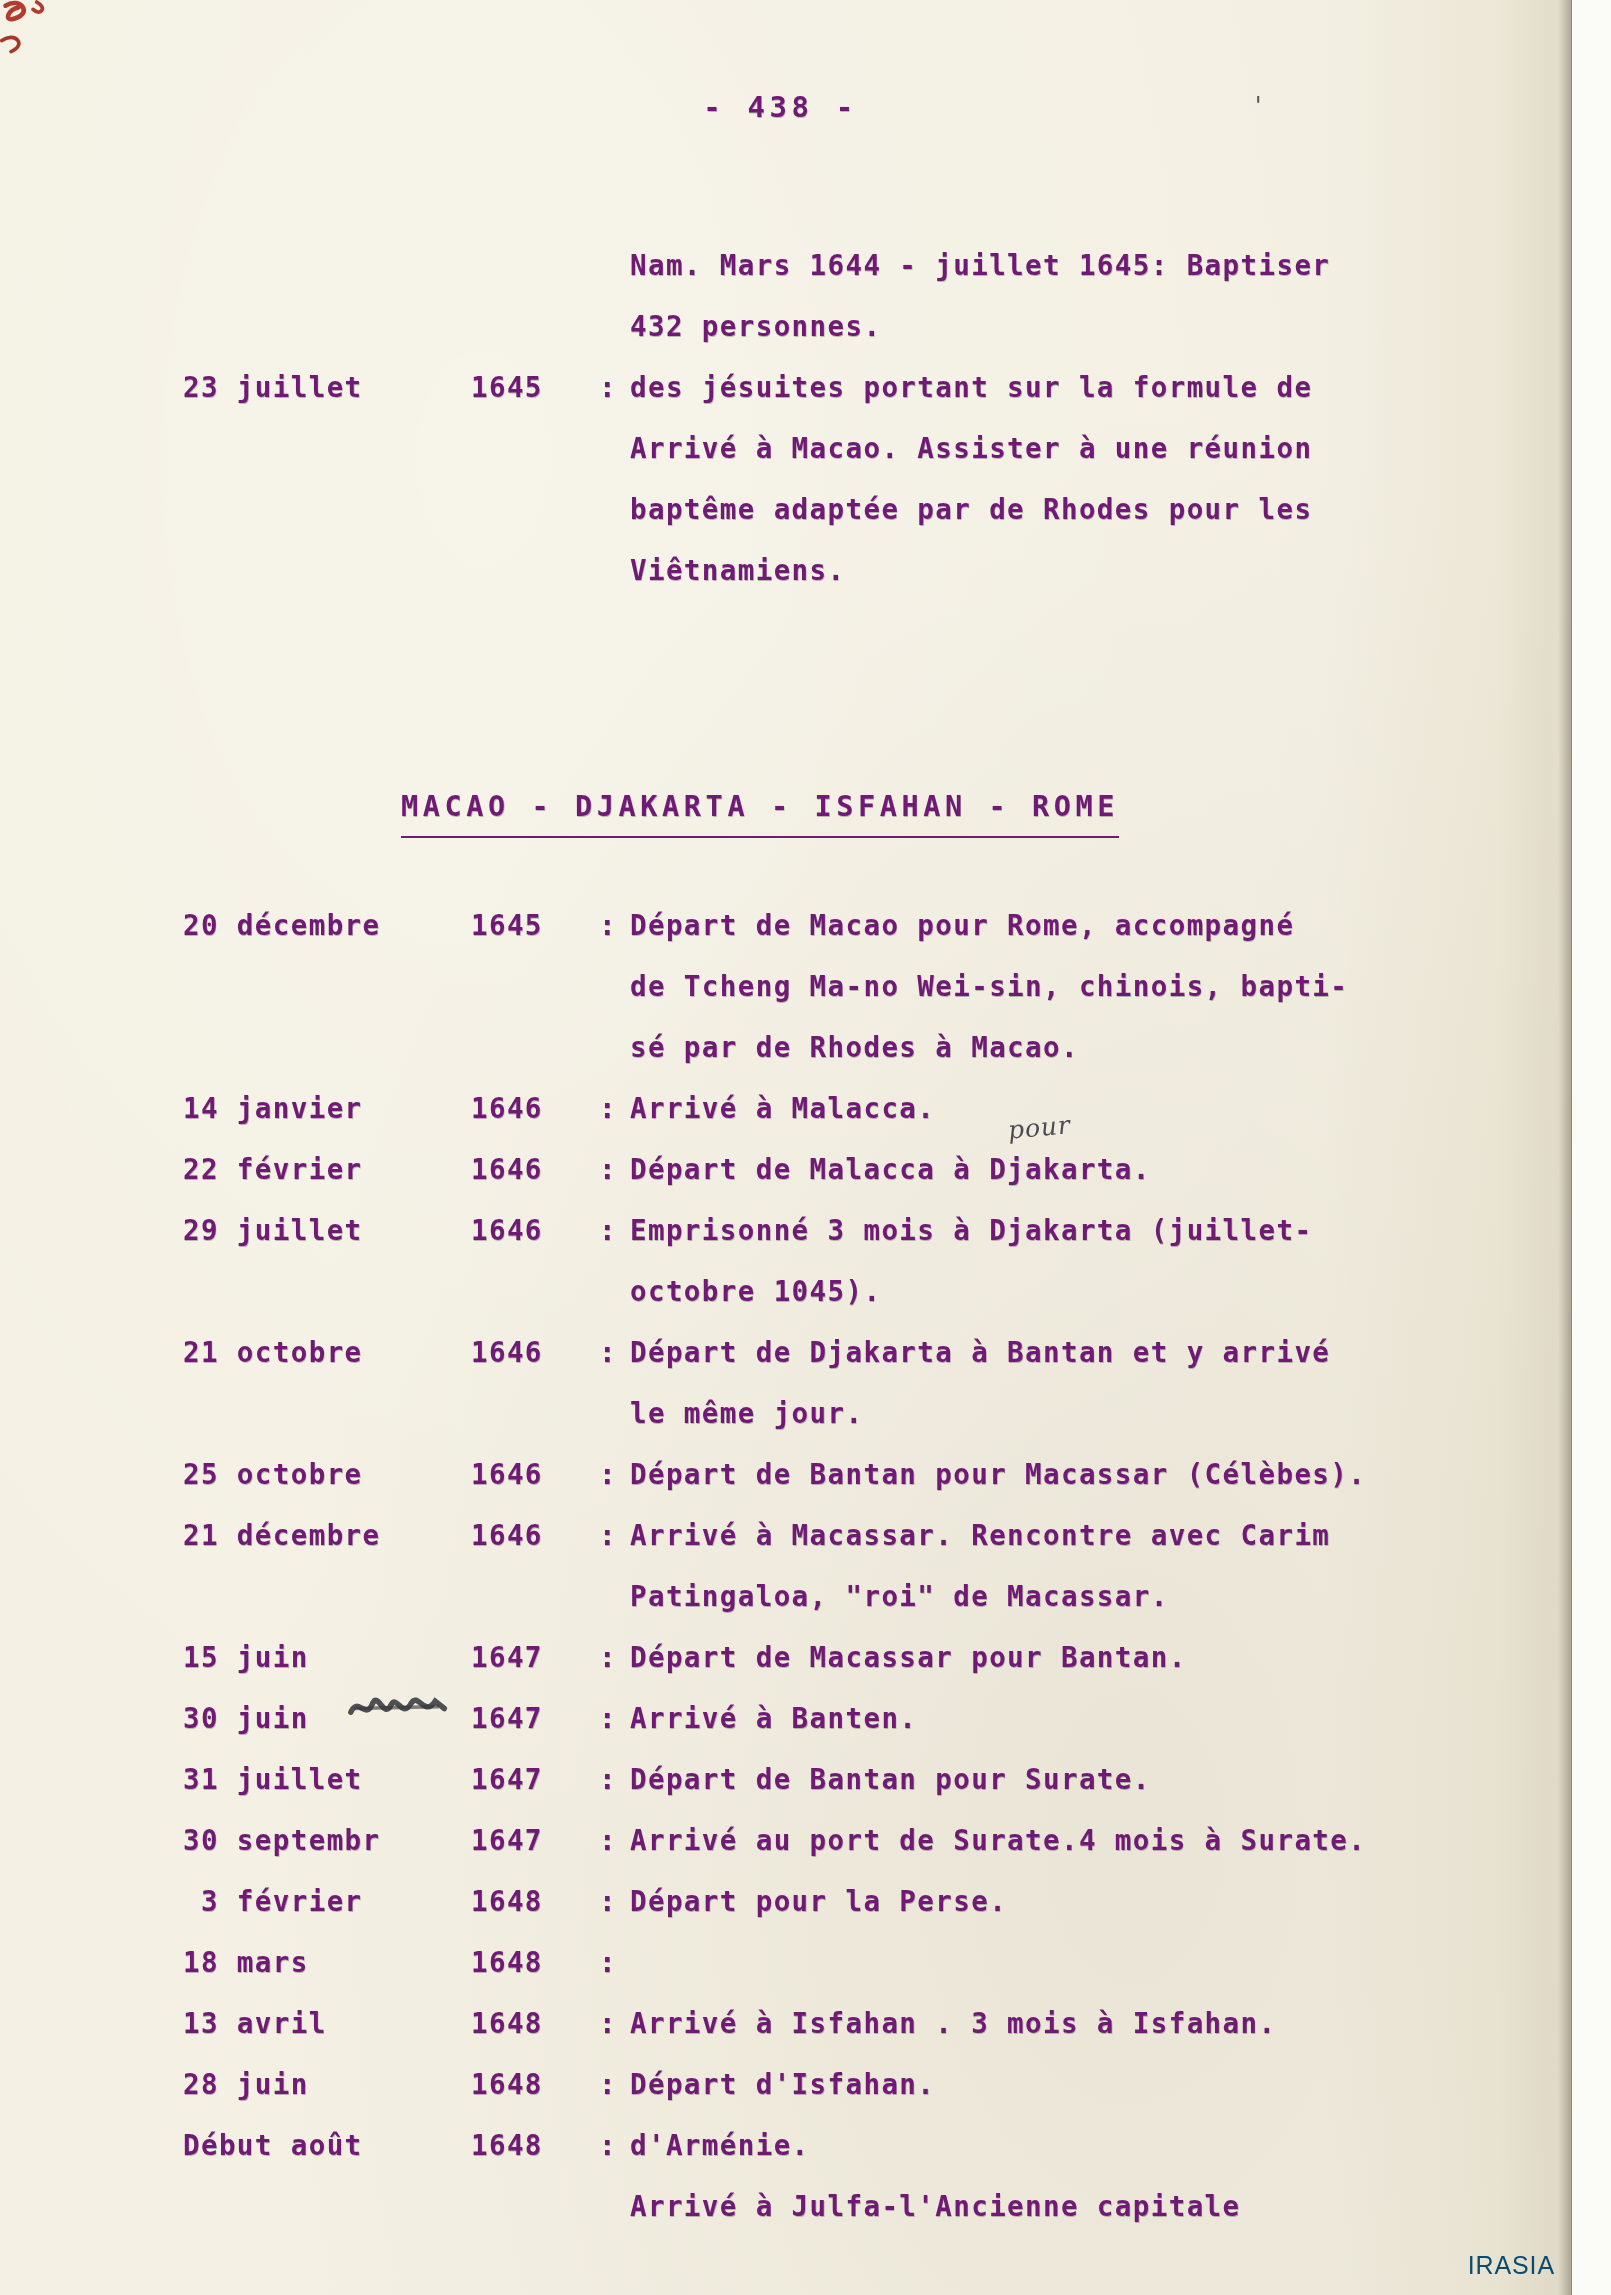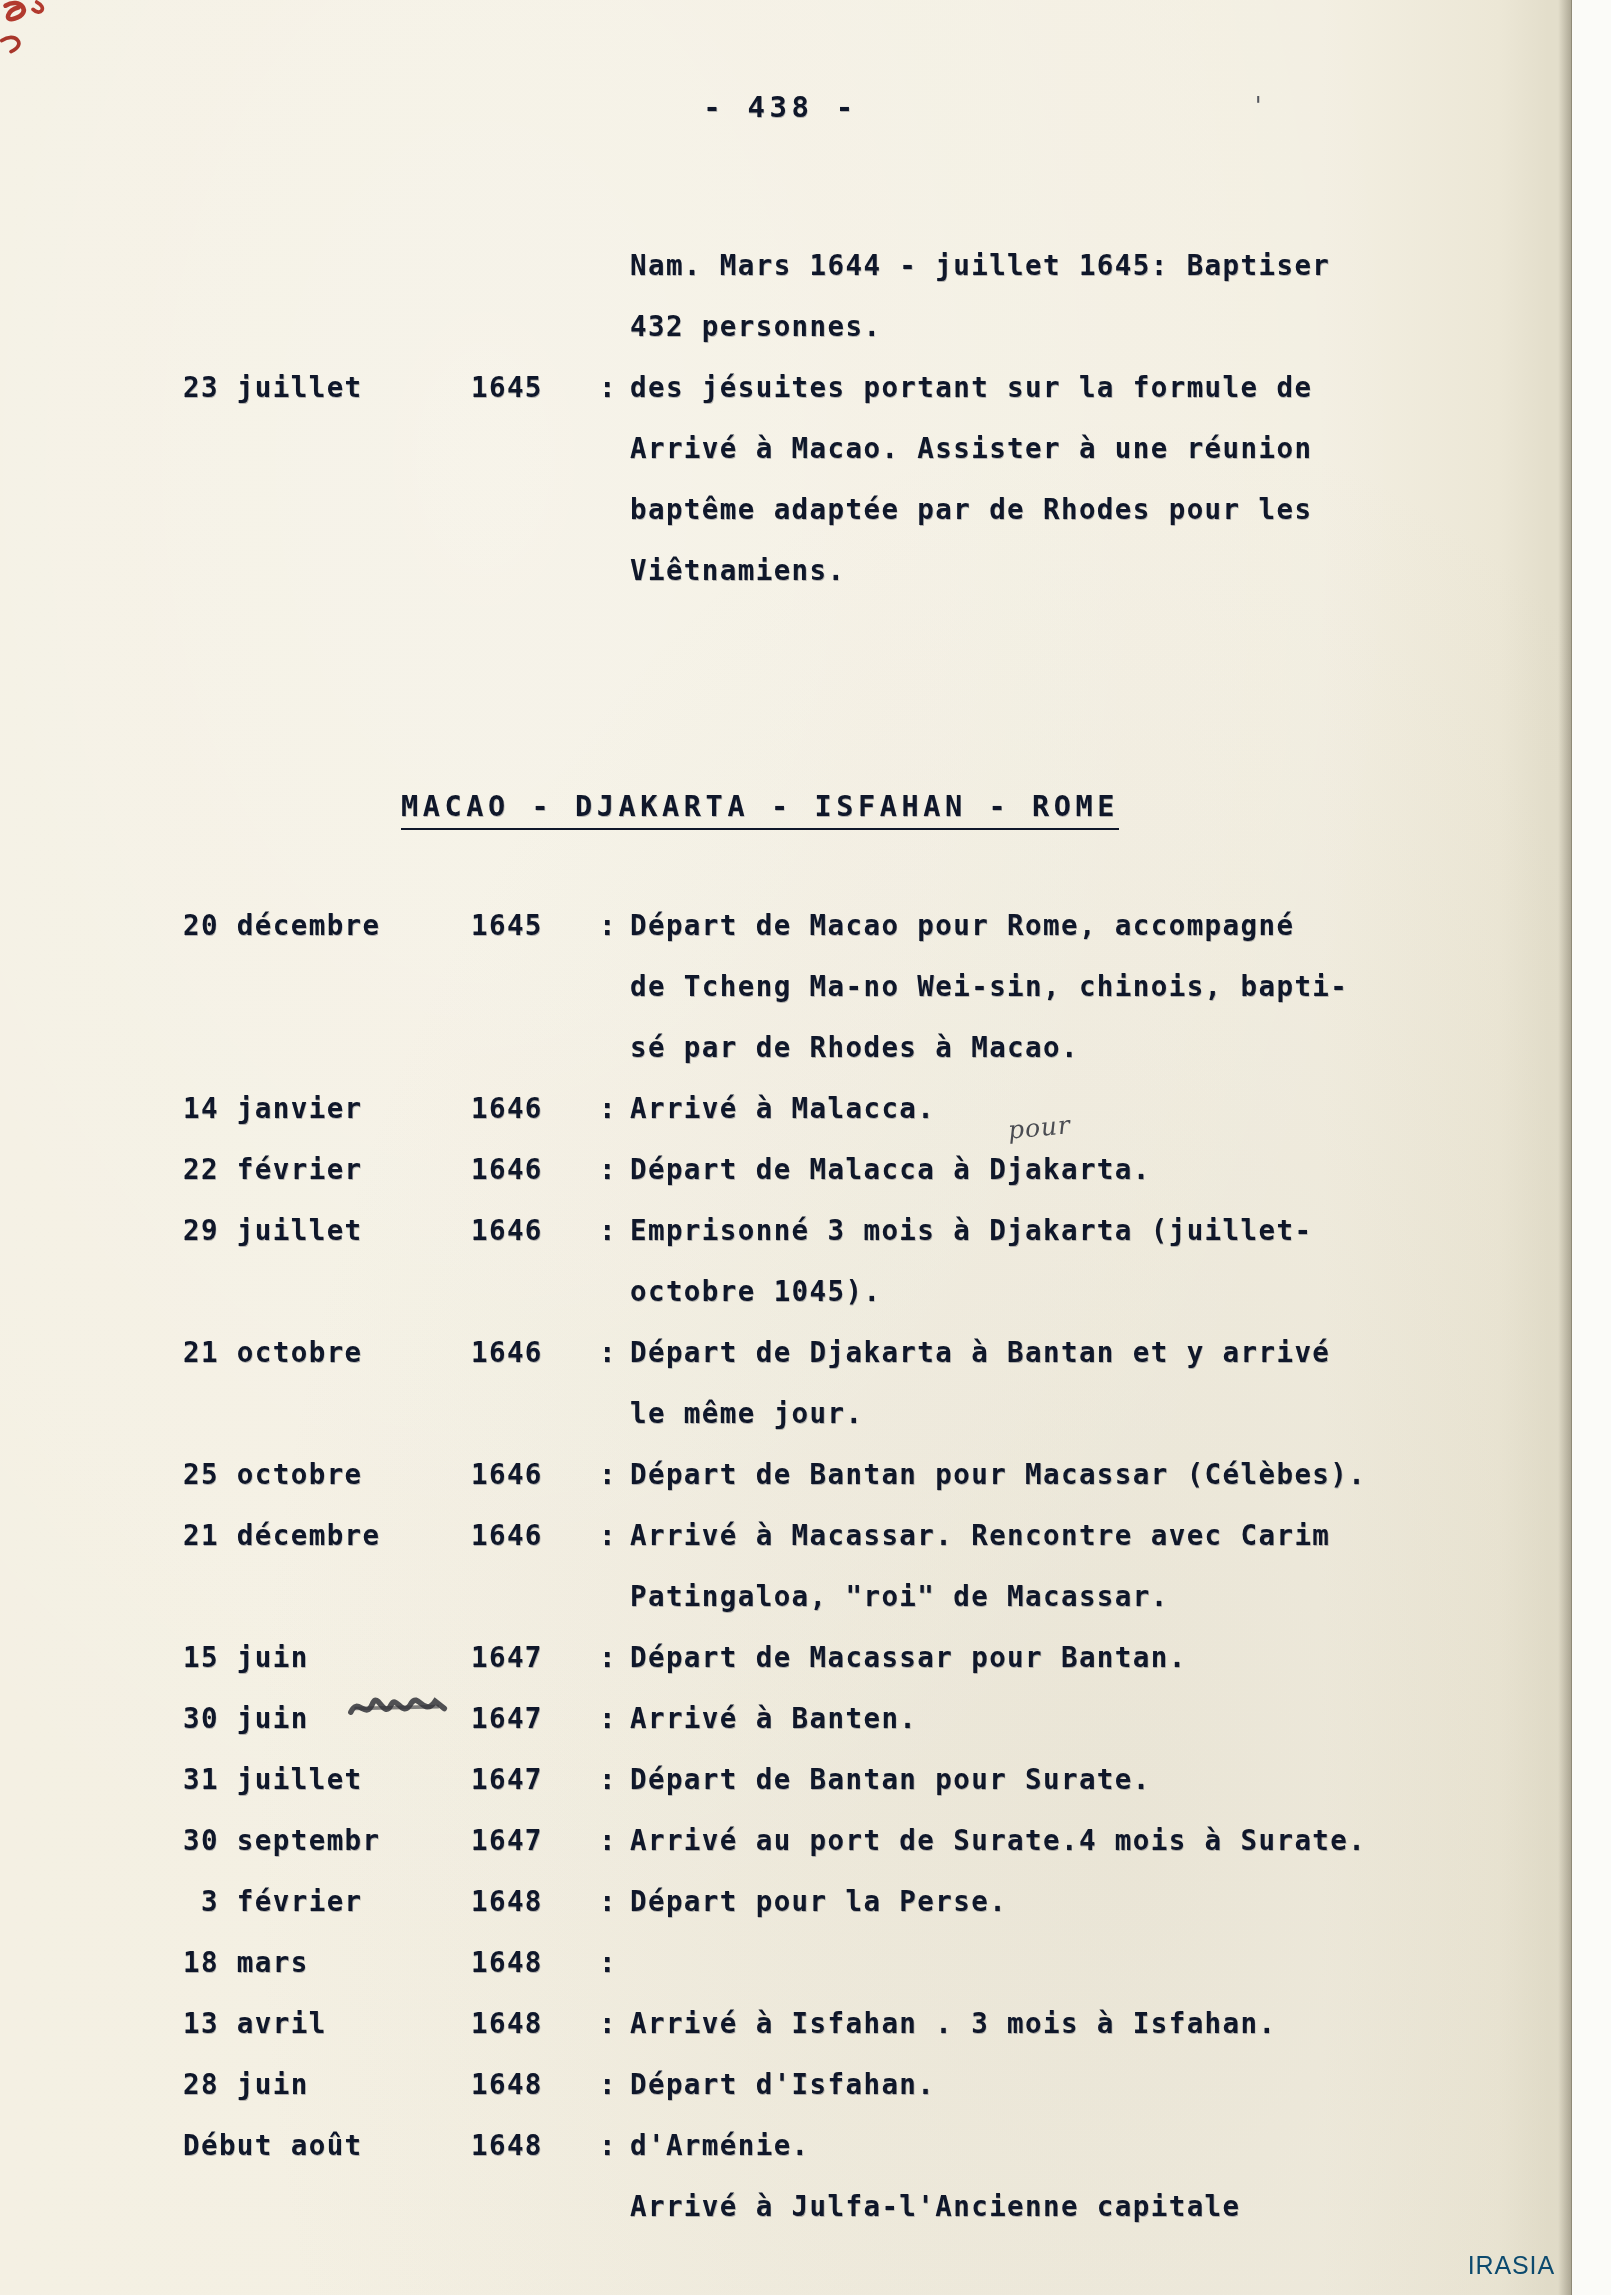--- a/index.html
+++ b/index.html
@@ -18,41 +18,41 @@
   }
   .scan-edge {
     position:absolute; top:0; bottom:0; right:40px; width:13px;
     background:linear-gradient(90deg, rgba(0,0,0,0), rgba(110,104,86,.45));
     border-right:1.8px solid #8f8a77;
   }
   .white-strip {
     position:absolute; top:0; bottom:0; right:0; width:40px;
     background:#fbfbf8;
   }
-  .ink { color:#0f172a; text-shadow:0.6px 0.7px 0.5px rgba(68,70,77,.35); }
+  .ink { color:#701a75; text-shadow:0.6px 0.7px 0.5px rgba(68,70,77,.35); }
   .page-number {
     position:absolute; top:90px; left:0; width:1561px;
     text-align:center; font-size:29px; font-weight:700; letter-spacing:4.6px;
   }
   .entries { position:absolute; left:0; width:1561px;padding-left:13px; }
   #intro-block { top:235px; }
   #main-list   { top:895px; }
   .entry { display:flex; align-items:flex-start; padding-left:170px;
            font-size:27.5px; font-weight:700; line-height:61px; letter-spacing:1.4px; }
   .entry .date  { width:280px; white-space:pre; }
   .entry .year  { width:115px; white-space:pre;margin-left:8px; }
   .entry .colon { width:44px; text-align:center; }
   .entry .text  { flex:1; }
   .entry .line  { display:block; white-space:pre; }
   .section-heading {
     position:absolute; top:776px; left:401px;
     font-size:28.5px; font-weight:700; letter-spacing:4.6px; line-height:61px;
   }
   .section-heading span {
-    border-bottom:2.8px solid currentColor; padding-bottom:5px;
+    border-bottom:2.8px solid currentColor; padding-bottom:13px;
   }
   .handwritten {
     position:absolute; left:1008px; top:1113px;
     font-family:"DejaVu Serif", serif; font-style:italic;
     font-size:25px; color:#4a4c52; transform:rotate(-5deg);
     letter-spacing:0.9px;
   }
   .ink-scribble { position:absolute; left:347px; top:1692px; }
   .red-marks { position:absolute; left:0; top:0; }
   .watermark {

